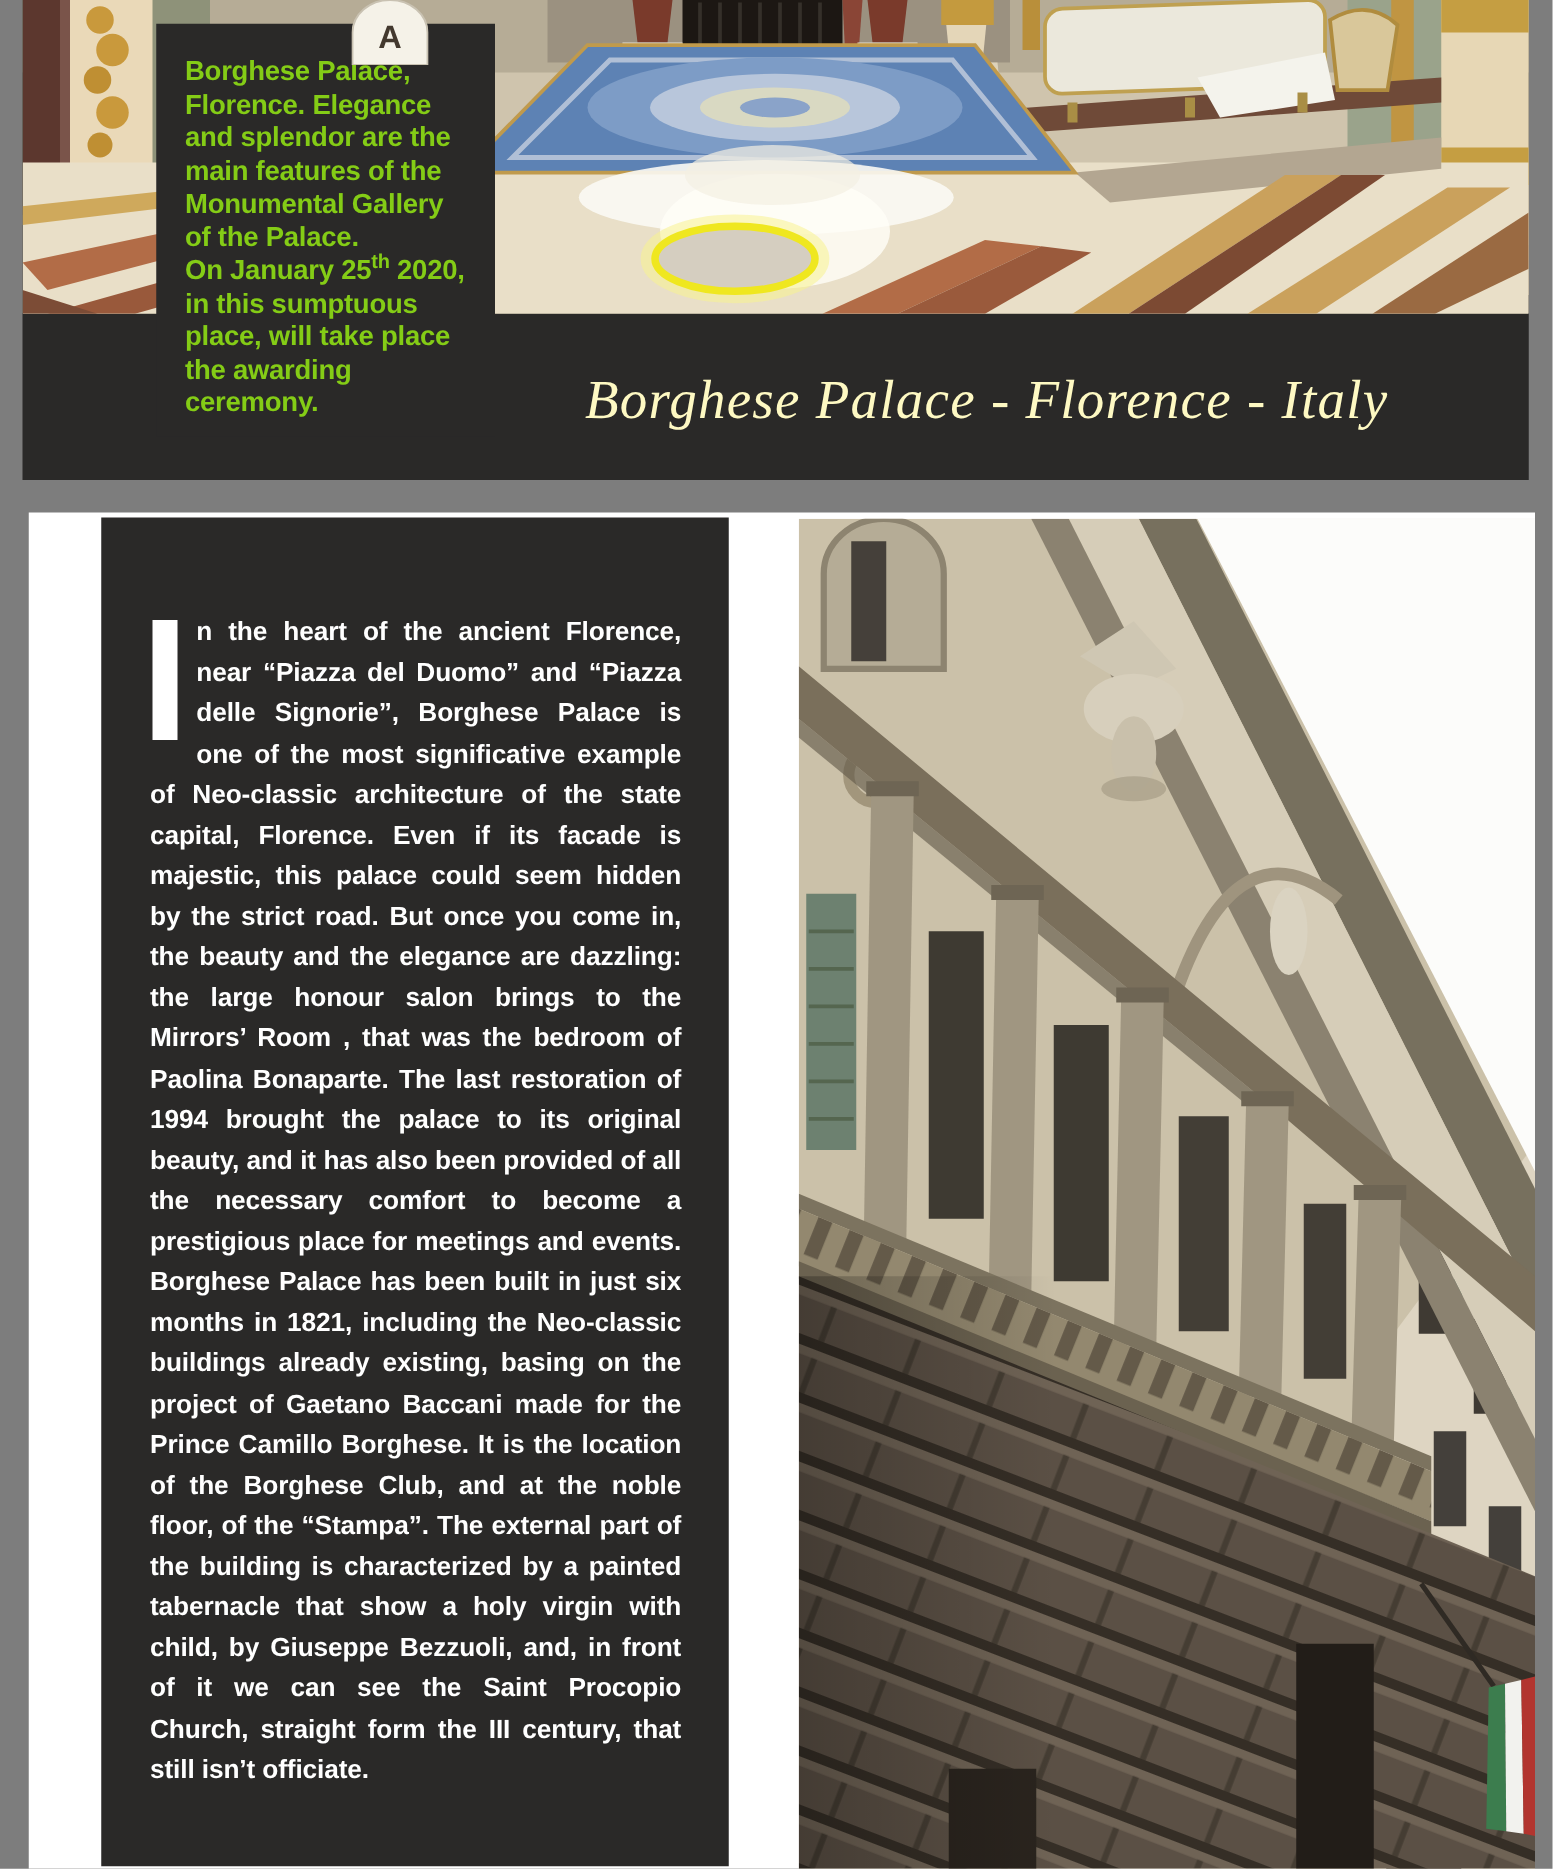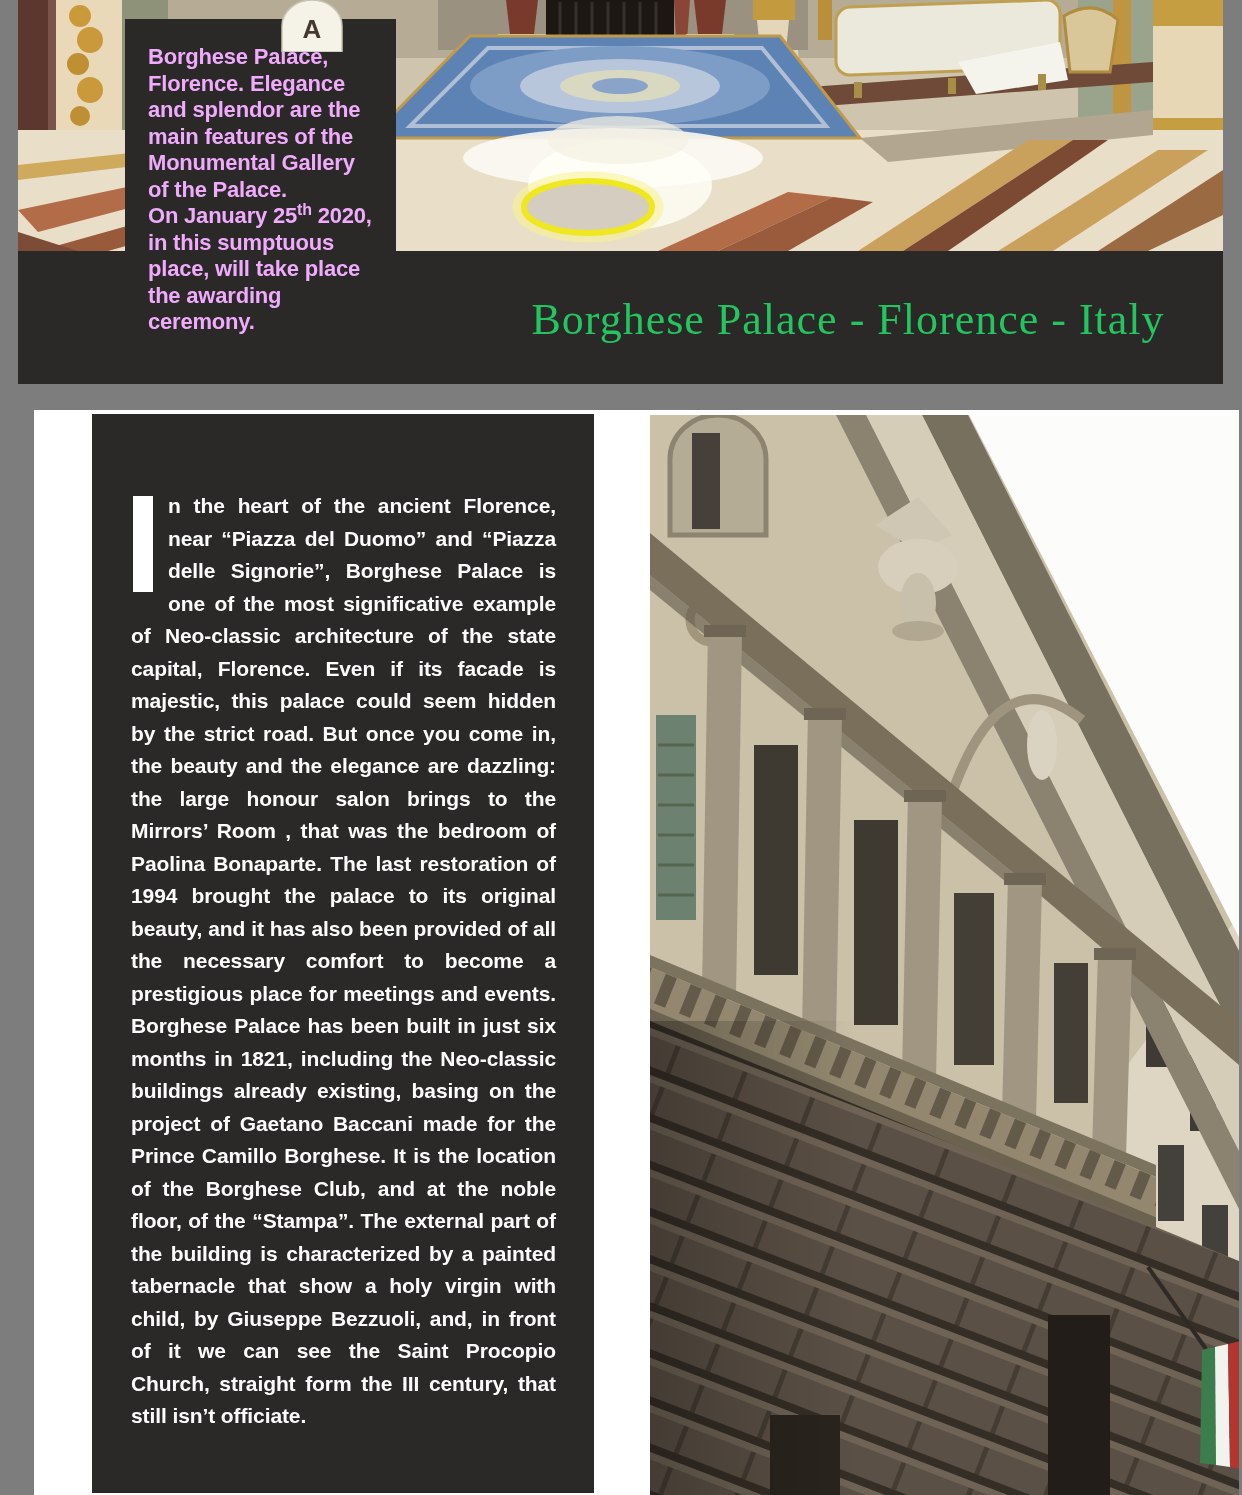--- a/index.html
+++ b/index.html
@@ -12,33 +12,33 @@
     position:absolute;left:18px;top:0;width:1205px;height:384px;
     background:#2a2928;overflow:hidden;
   }
   .banner .interior{position:absolute;left:0;top:0;z-index:1;}
   .caption-box{
     position:absolute;left:107px;top:19px;width:271px;height:330px;
     background:#2a2928;z-index:2;box-sizing:border-box;
     padding:25px 20px 0 23px;
   }
   .caption-text{
-    margin:0;color:#f0abfc;font-weight:bold;font-size:22px;line-height:26.5px;
+    margin:0;color:#84cc16;font-weight:bold;font-size:22px;line-height:26.5px;
     letter-spacing:-0.2px;white-space:pre-line;
   }
   .caption-text sup{font-size:16px;line-height:0;}
   .arch-emblem{position:absolute;left:263px;top:0;z-index:3;}
   .banner-title{
     position:absolute;left:450px;top:294px;width:760px;z-index:3;
-    font-family:"Liberation Serif",serif;
-    font-size:44px;color:#22c55e;text-align:center;margin:0;font-weight:normal;
+    font-family:"Liberation Serif",serif;font-style:italic;
+    font-size:44px;color:#fef9c3;margin:0;font-weight:normal;
     letter-spacing:1px;white-space:nowrap;
   }
   .sheet{
-    position:absolute;left:34px;top:410px;width:1205px;height:1085px;
+    position:absolute;left:23px;top:410px;width:1205px;height:1085px;
     background:#ffffff;
   }
   .article-panel{
     position:absolute;left:58px;top:4px;width:502px;height:1079px;
     background:#2a2928;box-sizing:border-box;
     padding:76px 38px 0 39px;
   }
   .article-body{
     margin:0;color:#fff;font-weight:bold;font-size:21px;line-height:32.5px;
     text-align:justify;letter-spacing:-0.1px;

